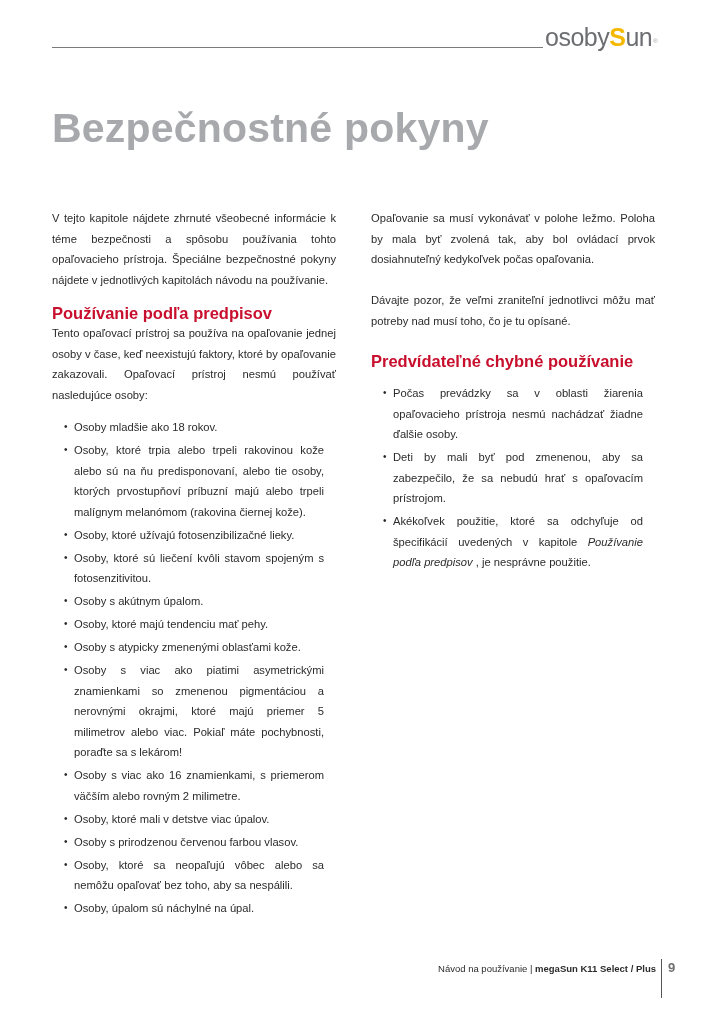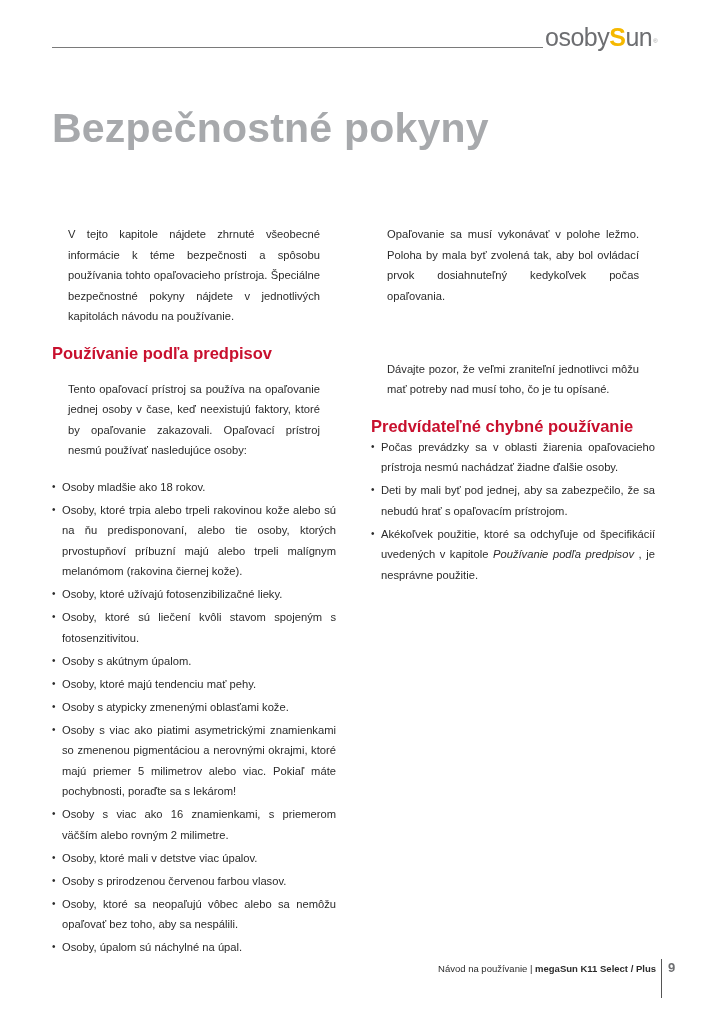--- a/index.html
+++ b/index.html
@@ -63,37 +63,37 @@
       position: absolute;
       top: 208px;
       width: 284px;
       font-size: 11.2px;
       line-height: 20.5px;
       color: #2b2b2b;
     }
     .col-left { left: 52px; }
     .col-right { left: 371px; }
     p {
-      margin: 16px;
+      margin: 0;
       text-align: justify;
       text-align-last: left;
     }
     .gap { height: 20.5px; }
     .section-heading {
       margin: 0;
       color: #c8102e;
       font-size: 16.5px;
       font-weight: bold;
       line-height: 20px;
     }
     .h-left { margin-top: 13px; margin-bottom: 0; }
-    .h-right { margin-top: 7px; margin-bottom: 1px; }
+    .h-right { margin-top: 20px; margin-bottom: 1px; }
     ul.bullets {
       list-style: none;
-      margin: 0;
+      margin: 12px;
       padding: 0;
     }
     ul.bullets li {
       position: relative;
       padding-left: 10px;
       margin-bottom: 2.5px;
       text-align: justify;
       text-align-last: left;
     }
     ul.bullets li::before {
@@ -165,20 +165,20 @@
 
 <div class="col col-right">
   <p>Opaľovanie sa musí vykonávať v polohe ležmo. Poloha by mala byť zvolená tak, aby bol ovládací prvok dosiahnuteľný kedykoľvek počas opaľovania.</p>
   <div class="gap"></div>
   <p>Dávajte pozor, že veľmi zraniteľní jednotlivci môžu mať potreby nad musí toho, čo je tu opísané.</p>
 
   <h2 class="section-heading h-right">Predvídateľné chybné používanie</h2>
 
   <ul class="bullets">
     <li>Počas prevádzky sa v oblasti žiarenia opaľovacieho prístroja nesmú nachádzať žiadne ďalšie osoby.</li>
-    <li>Deti by mali byť pod jednej, aby sa zabezpečilo, že sa nebudú hrať s opaľovacím prístrojom.</li>
+    <li>Deti by mali byť pod zmenenou, aby sa zabezpečilo, že sa nebudú hrať s opaľovacím prístrojom.</li>
     <li><span>Akékoľvek použitie, ktoré sa odchyľuje od špecifikácií uvedených v kapitole </span><span class="italic">Používanie podľa predpisov</span><span> , je nesprávne použitie.</span></li>
   </ul>
 </div>
 
 <div class="footer"><span>Návod na používanie | </span><span class="bold">megaSun K11 Select / Plus</span></div>
 <div class="footer-rule"></div>
 <div class="page-number">9</div>
 
 </body></html>

